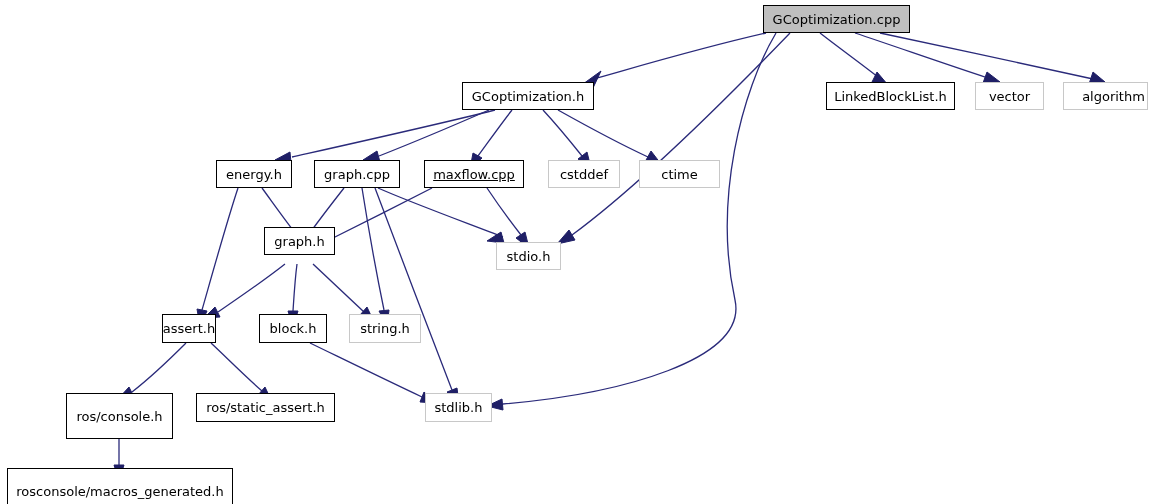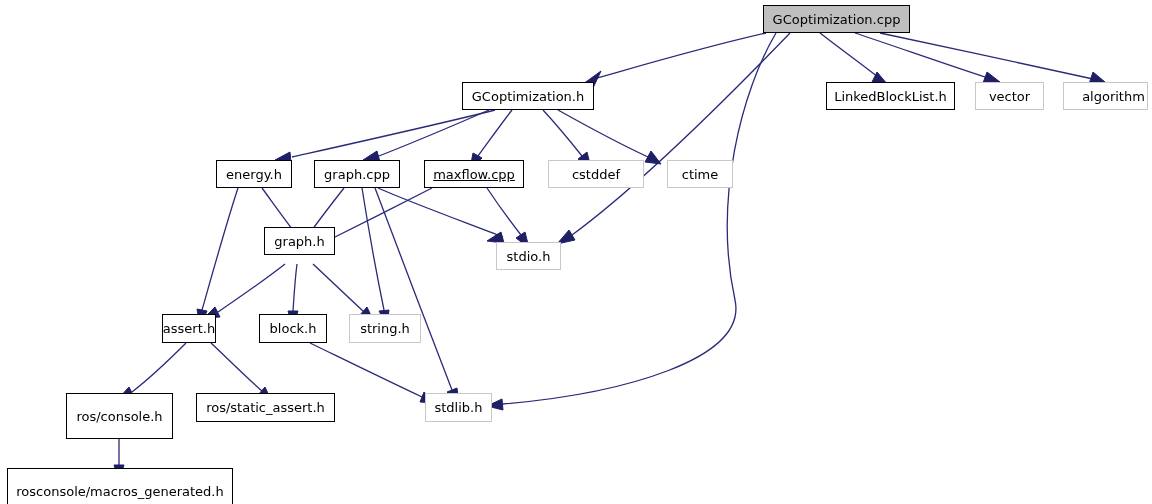--- a/index.html
+++ b/index.html
@@ -181,24 +181,24 @@
       </div>
       <div class="node solid" style="left: 216px; top: 160px; width: 76px; height: 28px;">
         <span class="node-label">energy.h</span>
       </div>
       <div class="node solid" style="left: 314px; top: 160px; width: 86px; height: 28px;">
         <span class="node-label">graph.cpp</span>
       </div>
       <div class="node solid" style="left: 424px; top: 160px; width: 100px; height: 28px; text-decoration: underline;">
         <span class="node-label">maxflow.cpp</span>
       </div>
-      <div class="node faint" style="left: 548px; top: 160px; width: 96px; height: 28px;">
+      <div class="node faint" style="left: 548px; top: 160px; width: 72px; height: 28px;">
         <span class="node-label">cstddef</span>
       </div>
-      <div class="node faint" style="left: 639px; top: 160px; width: 66px; height: 28px; margin-left: 28px;">
+      <div class="node faint" style="left: 639px; top: 160px; width: 81px; height: 28px;">
         <span class="node-label">ctime</span>
       </div>
       <div class="node solid" style="left: 264px; top: 227px; width: 71px; height: 28px;">
         <span class="node-label">graph.h</span>
       </div>
       <div class="node faint" style="left: 496px; top: 236px; width: 65px; height: 28px; margin-top: 6px;">
         <span class="node-label">stdio.h</span>
       </div>
       <div class="node solid" style="left: 162px; top: 314px; width: 54px; height: 29px;">
         <span class="node-label">assert.h</span>

